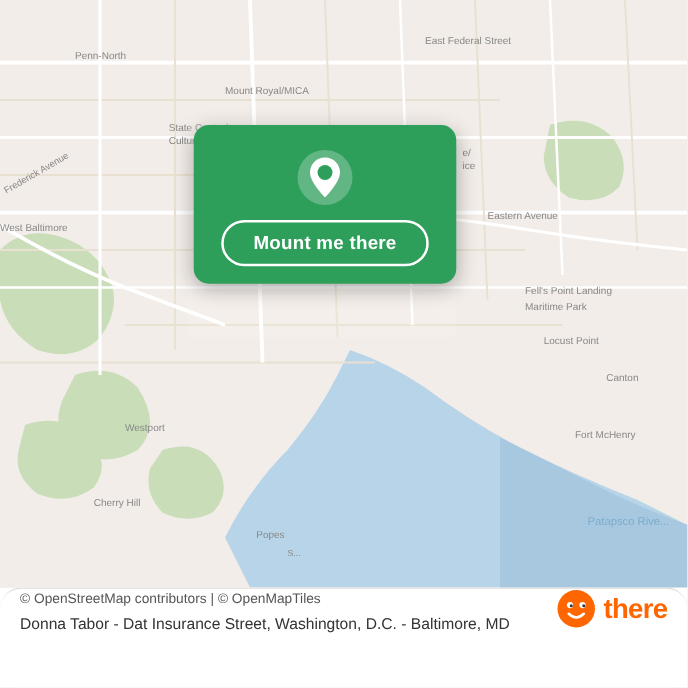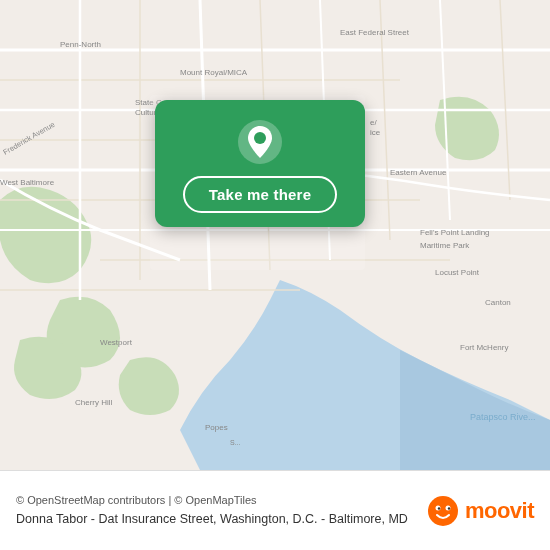--- a/index.html
+++ b/index.html
@@ -60,24 +60,25 @@
       white-space: nowrap;
       letter-spacing: 0.2px;
     }
 
     
     #footer {
       width: 550px;
       height: 80px;
       background: white;
       display: flex;
-      align-items: center;
+      align-items: flex-start;
       justify-content: space-between;
       padding: 0 16px;
       border-top: 1px solid #ddd;
+      border-radius: 17px;
     }
 
     .footer-text {
       font-size: 12.5px;
       color: #333;
       line-height: 1.5;
       flex: 1;
     }
 
     .footer-text .osm-credit {
@@ -174,36 +175,36 @@
   </svg>
 
   
   <div class="location-card">
 
     <svg class="pin-icon" viewBox="0 0 48 48" xmlns="http://www.w3.org/2000/svg">
       <circle cx="24" cy="24" r="22" fill="white" opacity="0.25"></circle>
       <path d="M24 8 C17 8 12 13.5 12 20 C12 28 24 40 24 40 C24 40 36 28 36 20 C36 13.5 31 8 24 8 Z" fill="white"></path>
       <circle cx="24" cy="20" r="6" fill="#2e9e5b"></circle>
     </svg>
-    <button class="take-me-btn">Take me there</button>
+    <button class="take-me-btn">Mount me there</button>
   </div>
 </div>
 
 <div id="footer">
   <div class="footer-text">
     <div class="osm-credit">© OpenStreetMap contributors | © OpenMapTiles</div>
     <div>Donna Tabor - Dat Insurance Street, Washington, D.C. - Baltimore, MD</div>
   </div>
   <div class="moovit-logo">
 
     <svg class="moovit-face" viewBox="0 0 32 32" xmlns="http://www.w3.org/2000/svg">
       <circle cx="16" cy="16" r="15" fill="#ff6600"></circle>
 
       <circle cx="11" cy="13" r="2.5" fill="white"></circle>
       <circle cx="21" cy="13" r="2.5" fill="white"></circle>
       <circle cx="12" cy="13.5" r="1.2" fill="#333"></circle>
       <circle cx="22" cy="13.5" r="1.2" fill="#333"></circle>
 
       <path d="M10 20 Q16 26 22 20" stroke="white" stroke-width="2" fill="none" stroke-linecap="round"></path>
     </svg>
-    <span class="moovit-text">moovit</span>
+    <span class="moovit-text">there</span>
   </div>
 </div>
 
 </body></html>

